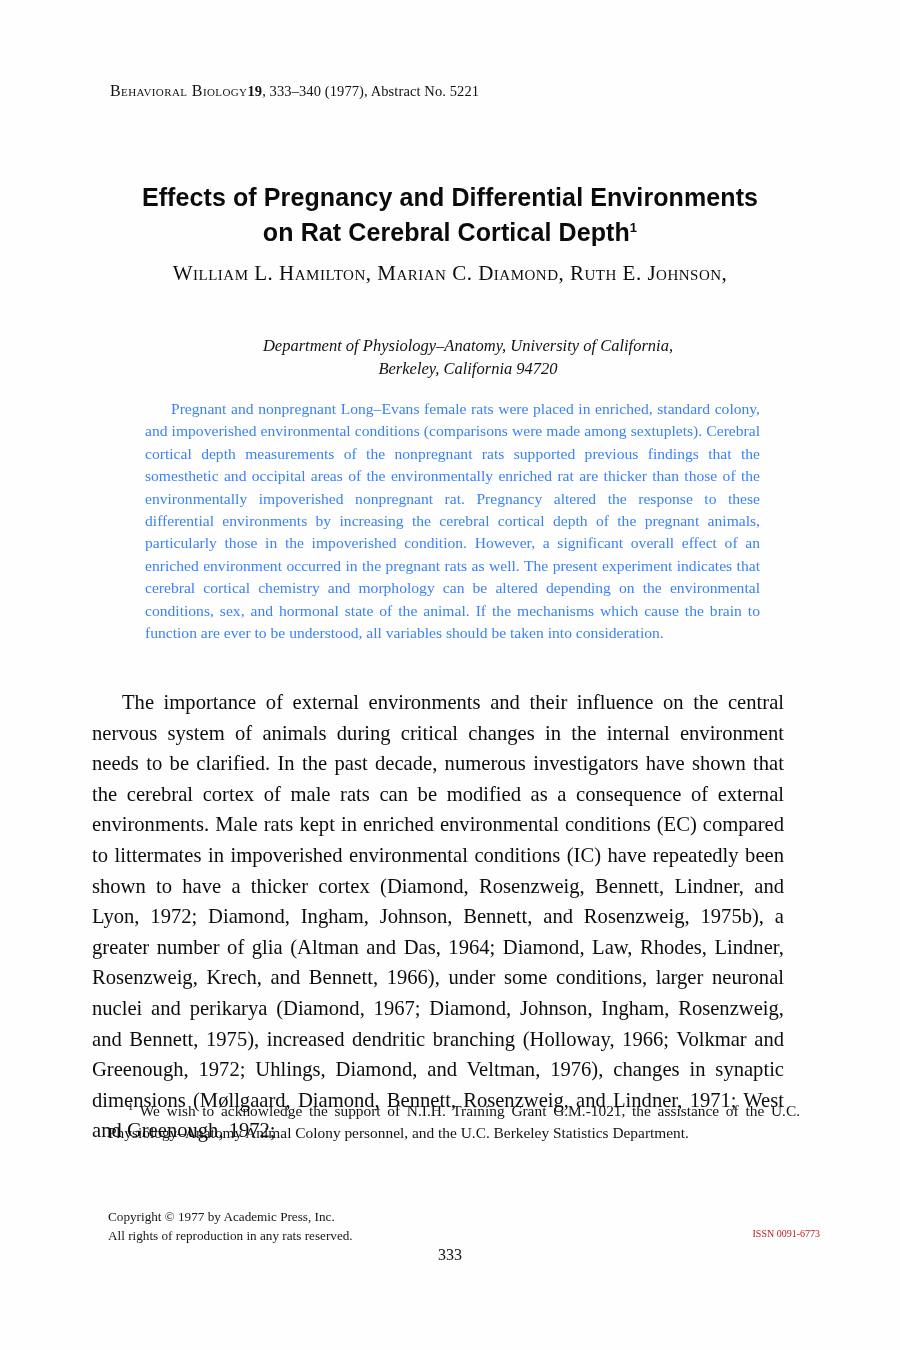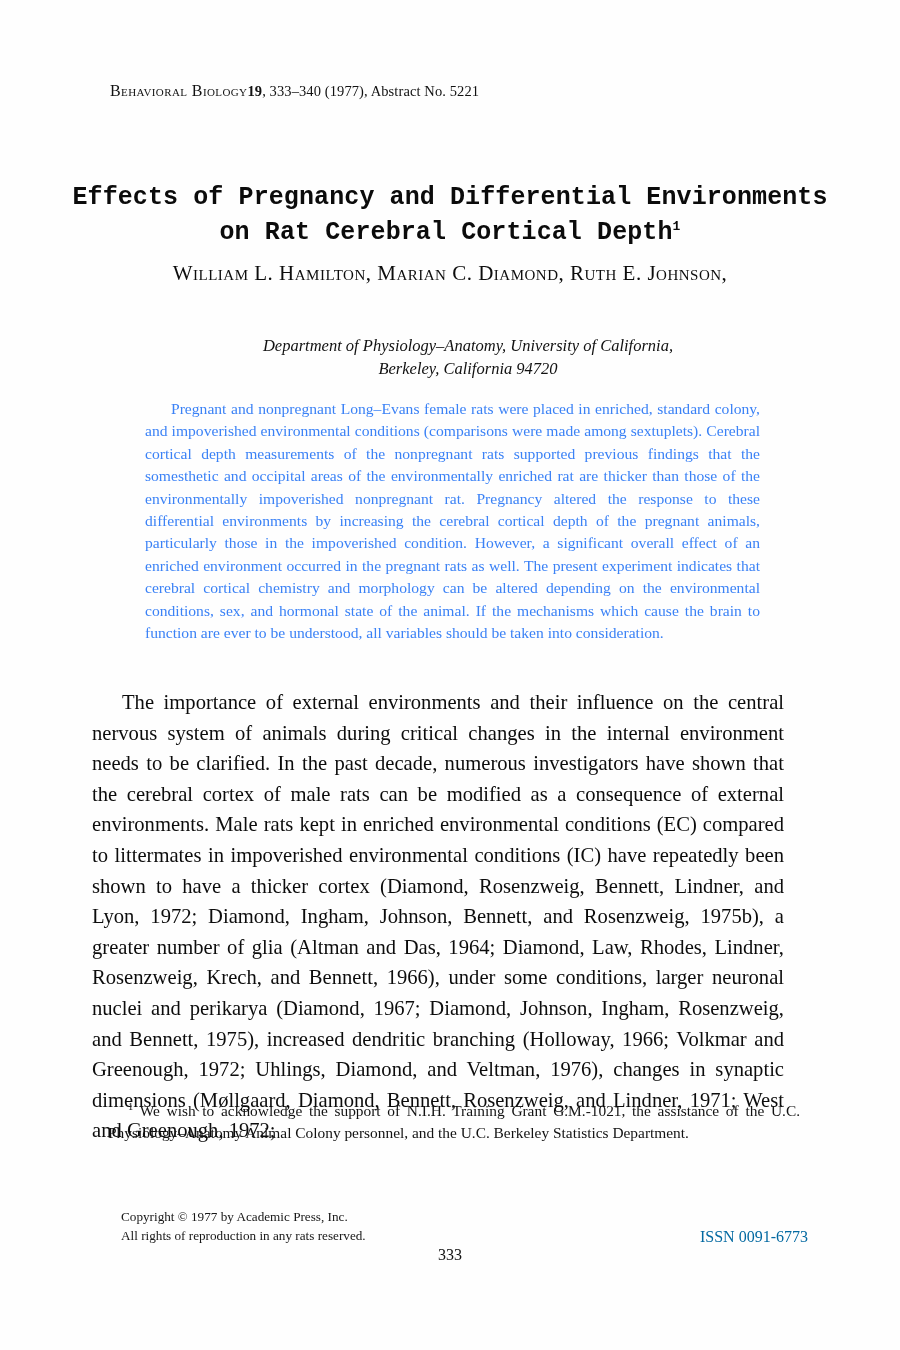--- a/index.html
+++ b/index.html
@@ -42,21 +42,21 @@
     font-weight: bold;
   }
 
   
   .title-block {
     position: absolute;
     left: 0;
     right: 0;
     top: 163px;
     text-align: center;
-    font-family: Liberation Mono, monospace;
+    font-family: Liberation Sans, sans-serif;
     font-size: 25px;
     line-height: 35px;
     color: #0b0b0b;
     letter-spacing: 0.1px;
   }
   .title-block .tline {
     display: block;
   }
   .title-block sup {
     font-size: 13px;
@@ -160,27 +160,27 @@
 
   
   .footer {
     position: absolute;
     left: 108px;
     top: 1207px;
     font-size: 13.2px;
     line-height: 19px;
     color: #161616;
   }
-  .footer .fl { display: block; white-space: nowrap; margin-left: 13px; }
+  .footer .fl { display: block; white-space: nowrap; }
   .issn {
     position: absolute;
-    right: 92px;
+    right: 80px;
     top: 1228px;
-    font-size: 16px;
-    color: #0369a1;
+    font-size: 10px;
+    color: #b91c1c;
     white-space: nowrap;
   }
   .copy-glyph {
     display: inline-block;
     font-size: 13px;
   }
 </style>
 </head>
 <body>
 

